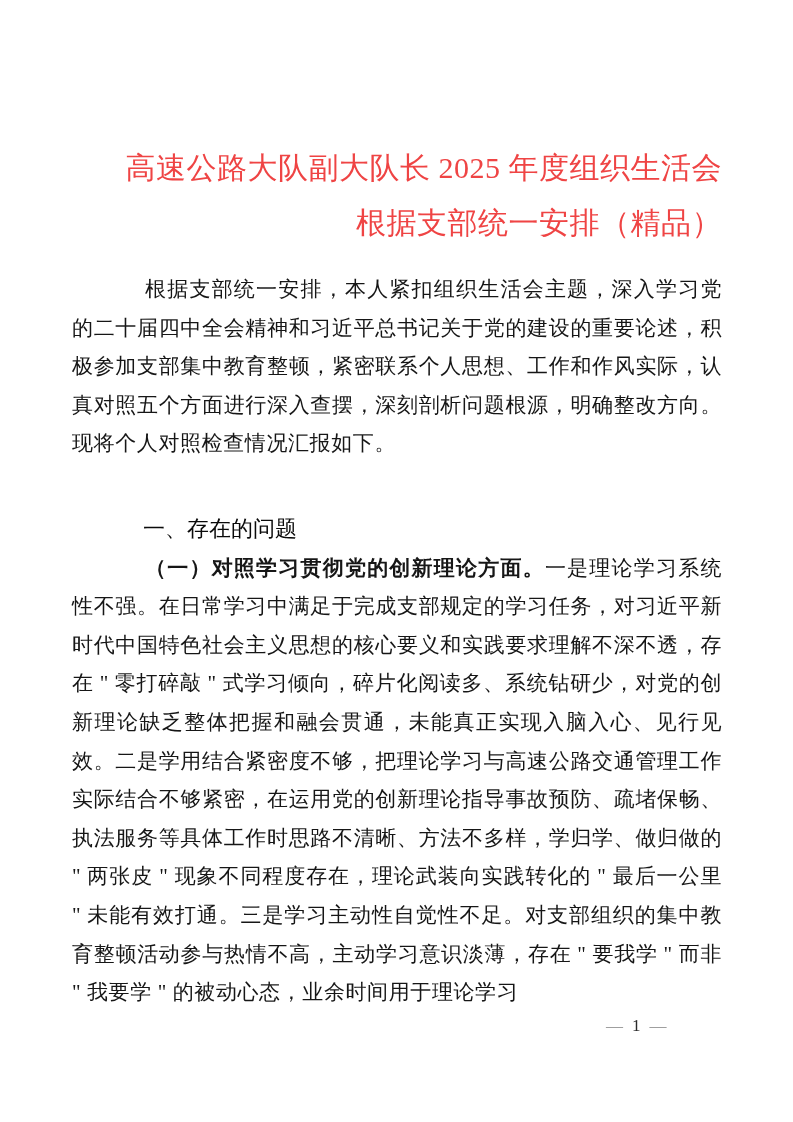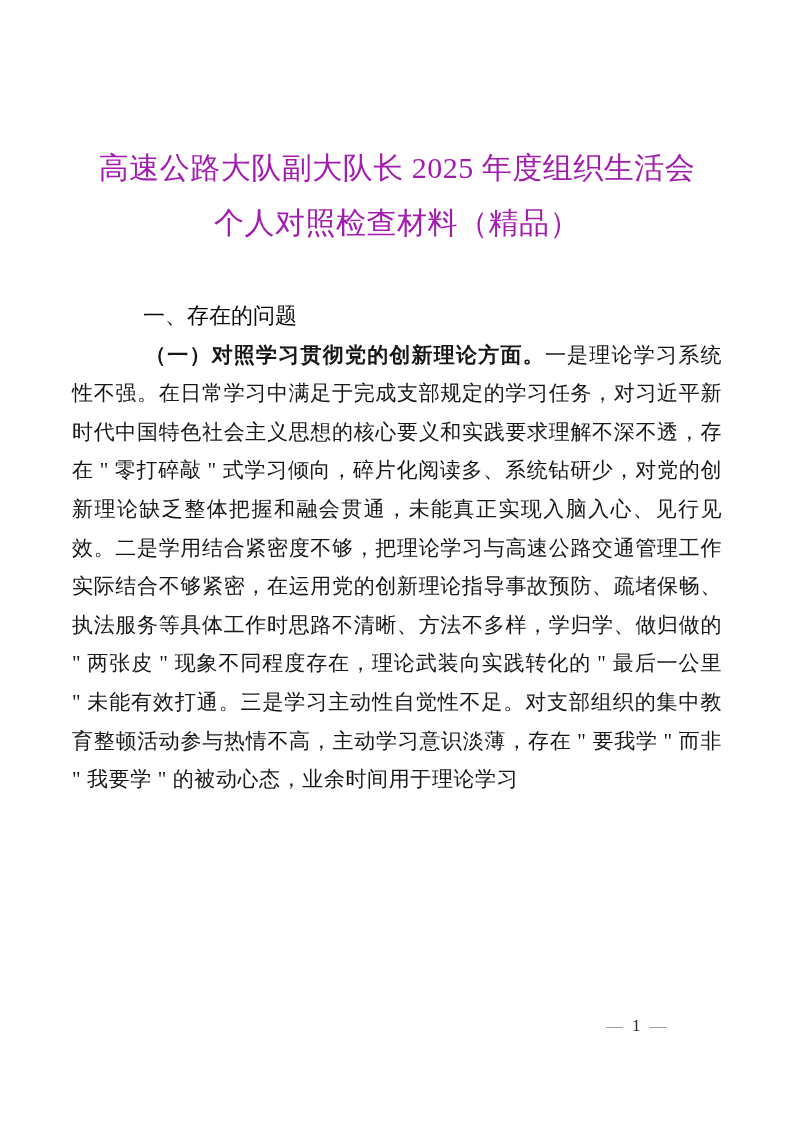--- a/index.html
+++ b/index.html
@@ -20,22 +20,22 @@
     position: absolute;
     left: 72px;
     top: 0;
     width: 650px;
   }
   .doc-title {
     margin-top: 140px;
     font-size: 30px;
     line-height: 55px;
     font-weight: 500;
-    text-align: center;
-    color: #a21caf;
+    text-align: right;
+    color: #ef4444;
     letter-spacing: 0.5px;
   }
   .intro-para {
     margin: 5px 0 0 0;
     font-size: 21px;
     line-height: 38.6px;
     text-align: justify;
     text-indent: 73px;
     letter-spacing: 0.6px;
     color: #161616;
@@ -80,23 +80,24 @@
   }
 </style>
 </head>
 <body>
 
 <div class="page">
   <div class="content">
 
     <h1 class="doc-title">
       <span style="display:block">高速公路大队副大队长 2025 年度组织生活会</span>
-      <span style="display:block">个人对照检查材料（精品）</span>
+      <span style="display:block">根据支部统一安排（精品）</span>
     </h1>
 
+    <p class="intro-para">根据支部统一安排，本人紧扣组织生活会主题，深入学习党的二十届四中全会精神和习近平总书记关于党的建设的重要论述，积极参加支部集中教育整顿，紧密联系个人思想、工作和作风实际，认真对照五个方面进行深入查摆，深刻剖析问题根源，明确整改方向。现将个人对照检查情况汇报如下。</p>
 
     <h2 class="section-heading">一、存在的问题</h2>
 
     <p class="section-para"><span class="lead-bold">（一）对照学习贯彻党的创新理论方面。</span><span>一是理论学习系统性不强。在日常学习中满足于完成支部规定的学习任务，对习近平新时代中国特色社会主义思想的核心要义和实践要求理解不深不透，存在 " 零打碎敲 " 式学习倾向，碎片化阅读多、系统钻研少，对党的创新理论缺乏整体把握和融会贯通，未能真正实现入脑入心、见行见效。二是学用结合紧密度不够，把理论学习与高速公路交通管理工作实际结合不够紧密，在运用党的创新理论指导事故预防、疏堵保畅、执法服务等具体工作时思路不清晰、方法不多样，学归学、做归做的 " 两张皮 " 现象不同程度存在，理论武装向实践转化的 " 最后一公里 " 未能有效打通。三是学习主动性自觉性不足。对支部组织的集中教育整顿活动参与热情不高，主动学习意识淡薄，存在 " 要我学 " 而非 " 我要学 " 的被动心态，业余时间用于理论学习</span></p>
 
   </div>
 
   <div class="page-footer"><span class="dash">—</span><span class="num">1</span><span class="dash">—</span></div>
 </div>
 

